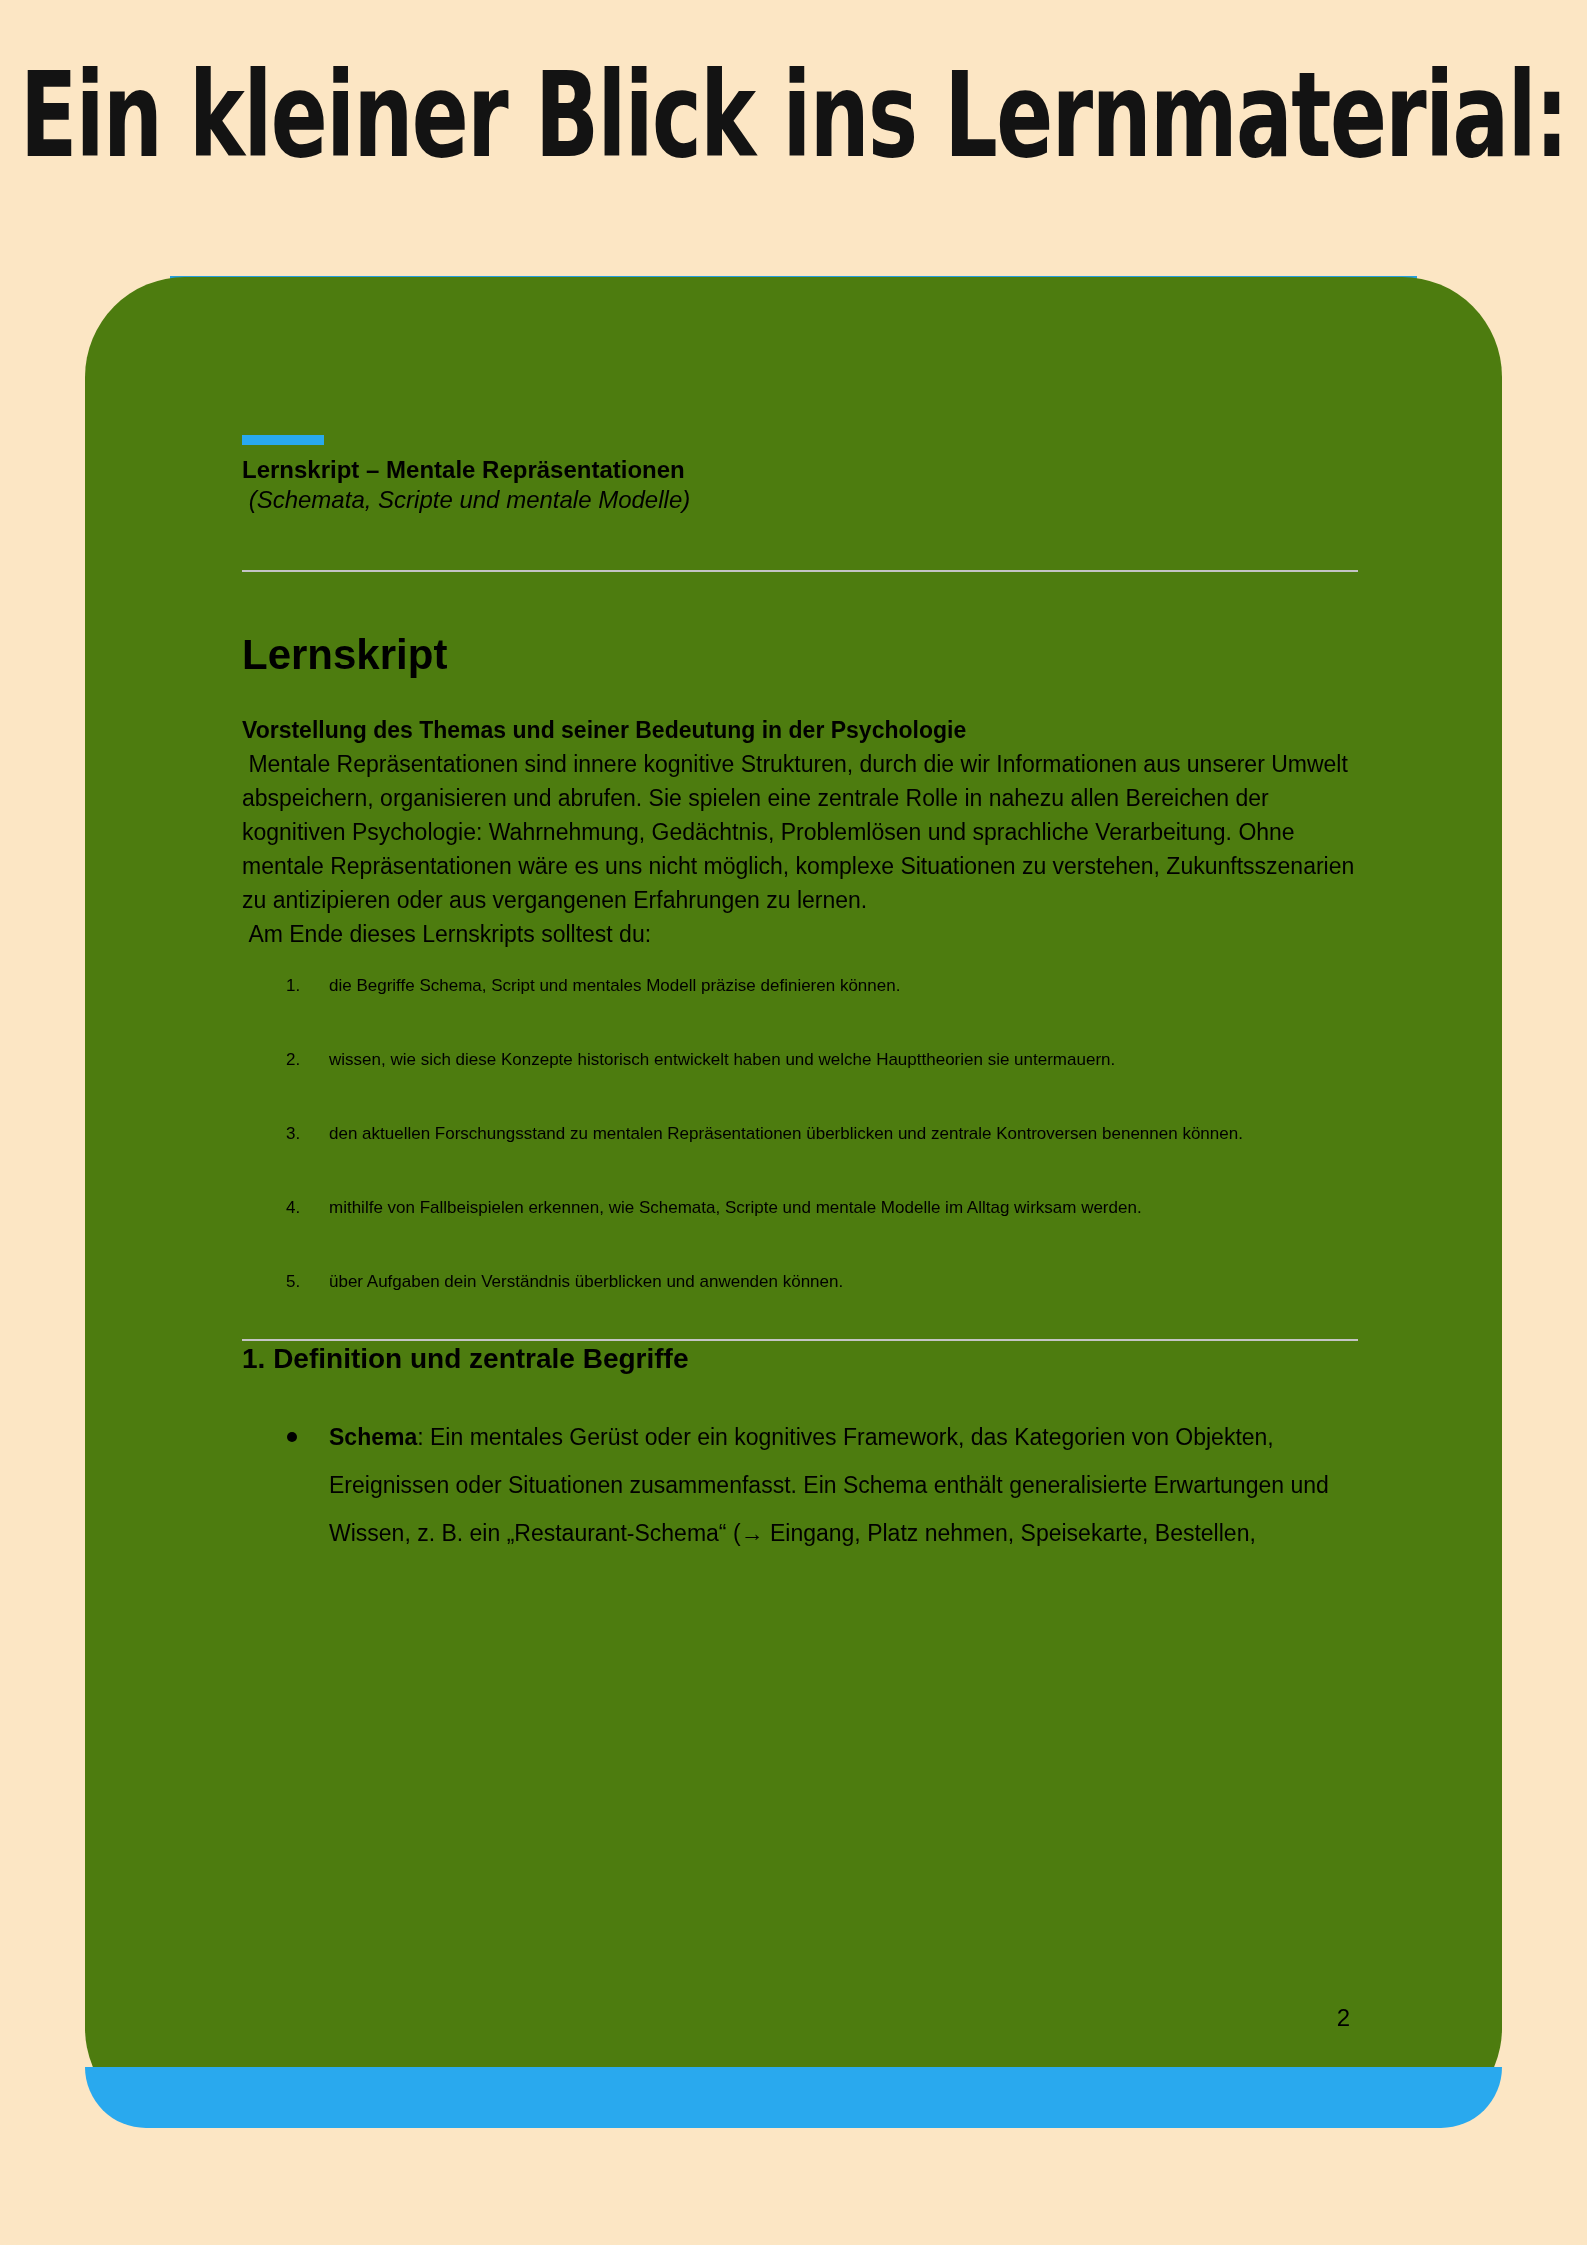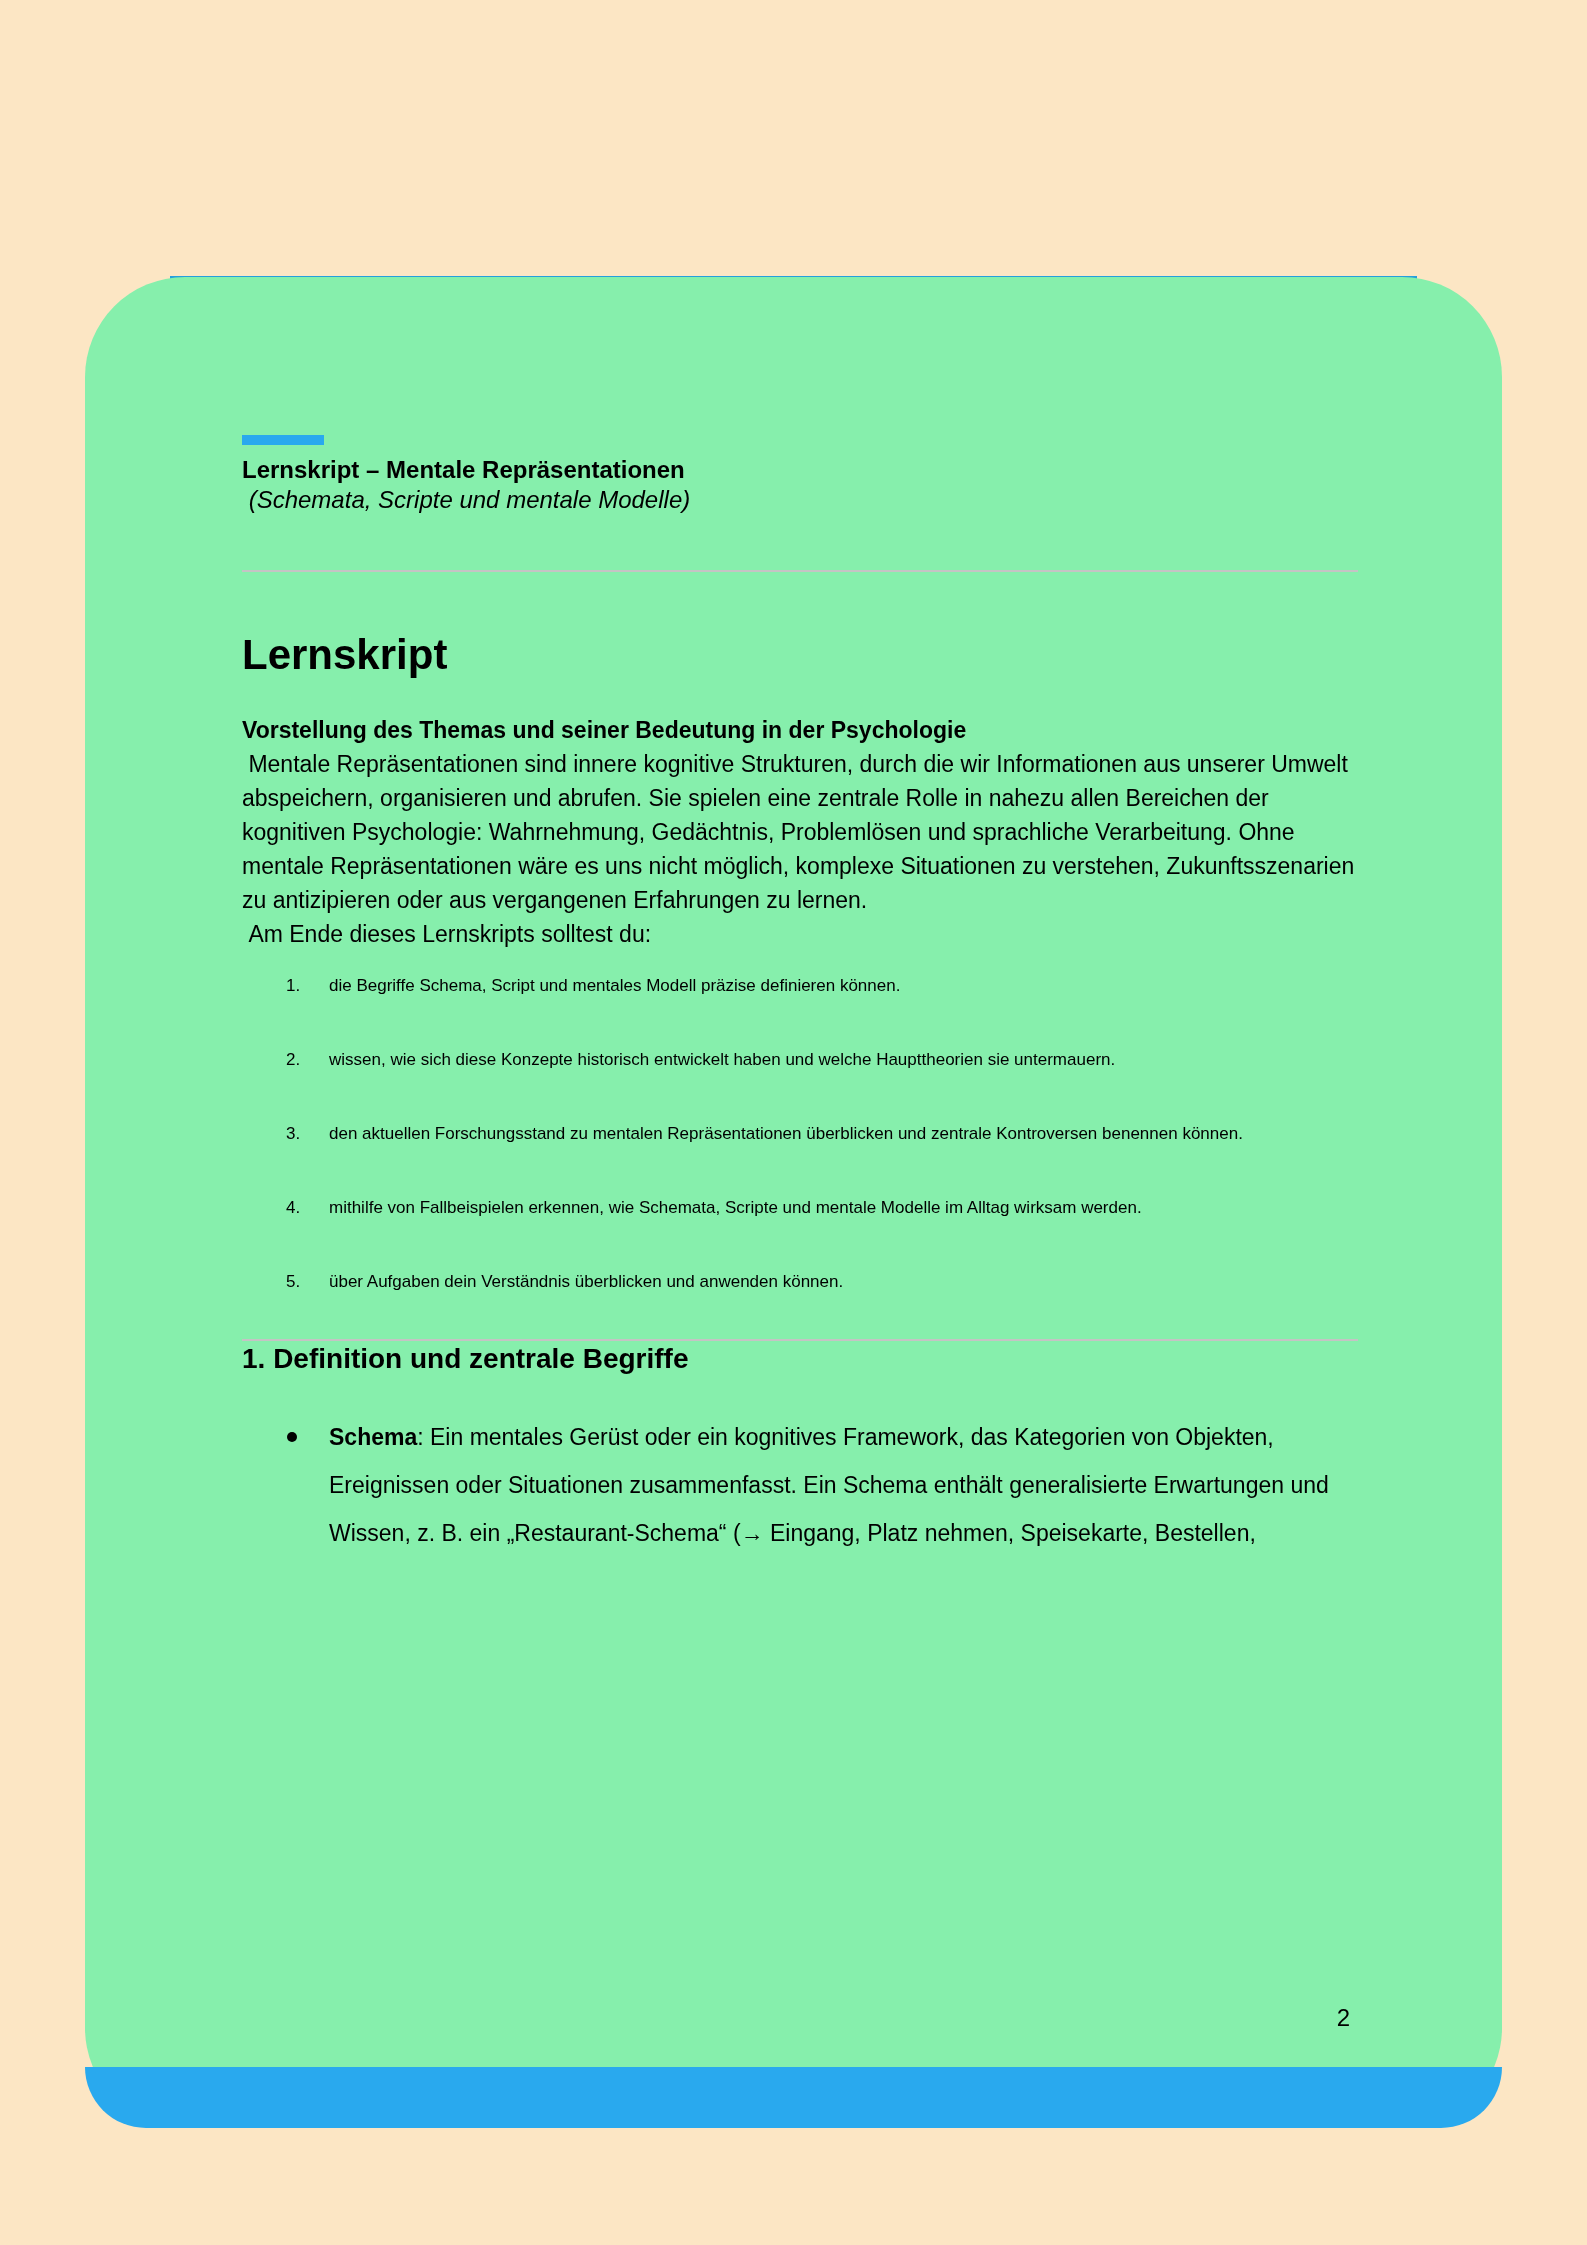--- a/index.html
+++ b/index.html
@@ -20,21 +20,21 @@
     font-family:"DejaVu Sans",sans-serif;font-weight:700;
     font-size:112px;line-height:120px;letter-spacing:-2px;white-space:nowrap;
     color:#131313;transform:scale(0.75,1.05);transform-origin:center top;
   }
   .card-topline{
     position:absolute;left:170px;top:276px;width:1247px;height:5px;
     background:var(--top-line);
   }
   .doc-card{
     position:absolute;left:85px;top:277px;width:1417px;height:1851px;
-    background:#86efac;border-radius:100px;
+    background:#4d7c0f;border-radius:100px;
     padding:158px 144px 0 157px;
   }
   .accent-bar{width:82px;height:10px;background:var(--accent);margin-bottom:10px;}
   .doc-title{font-size:24px;font-weight:bold;line-height:30px;}
   .doc-subtitle{font-size:24px;font-style:italic;line-height:30px;white-space:pre-wrap;}
   hr.rule{border:none;border-top:2px solid var(--divider);}
   .rule-1{margin-top:55px;}
   .rule-2{margin-top:23px;}
   .h1{font-size:42px;font-weight:bold;line-height:50px;}
   .h1-einleitung{margin-top:58px;}
@@ -66,20 +66,23 @@
   .bottom-bar{
     position:absolute;left:0;right:0;bottom:0;height:61px;
     background:var(--accent);border-radius:0 0 100px 100px;
   }
 </style>
 </head>
 <body>
 
 <div class="page">
 
+  <div class="big-title-wrap">
+    <span class="big-title">Ein kleiner Blick ins Lernmaterial:</span>
+  </div>
 
   <div class="card-topline"></div>
 
   <div class="doc-card">
 
     <div class="accent-bar"></div>
 
     <div class="doc-title">Lernskript – Mentale Repräsentationen</div>
     <div class="doc-subtitle"> (Schemata, Scripte und mentale Modelle)</div>
 

